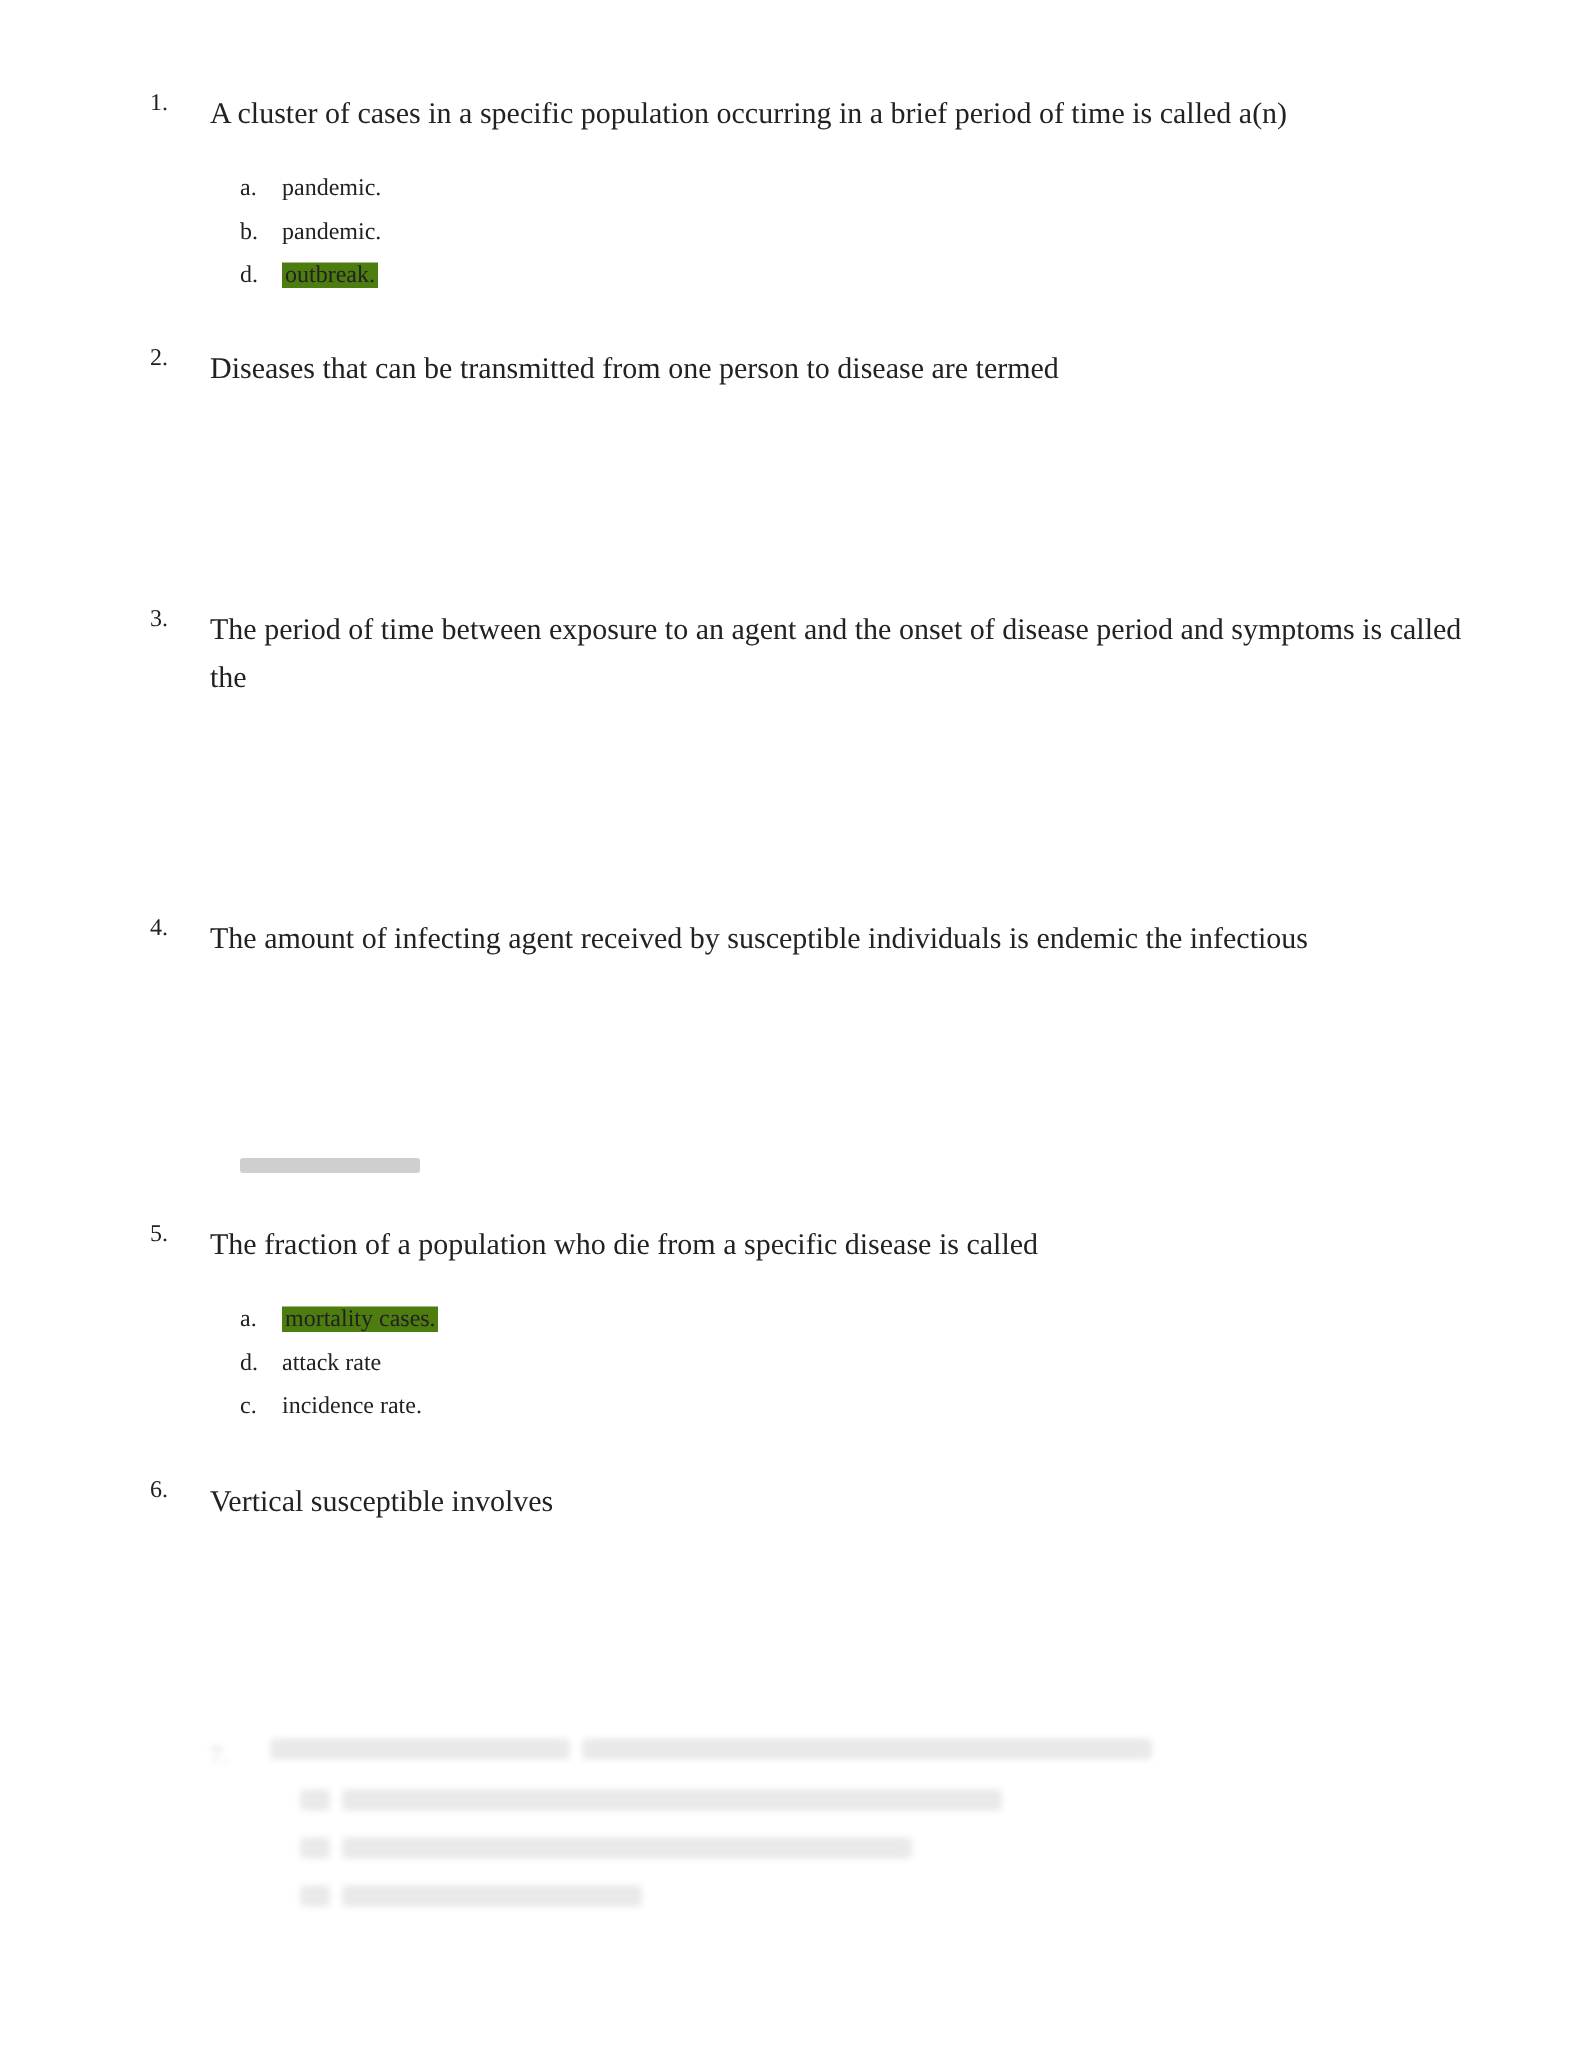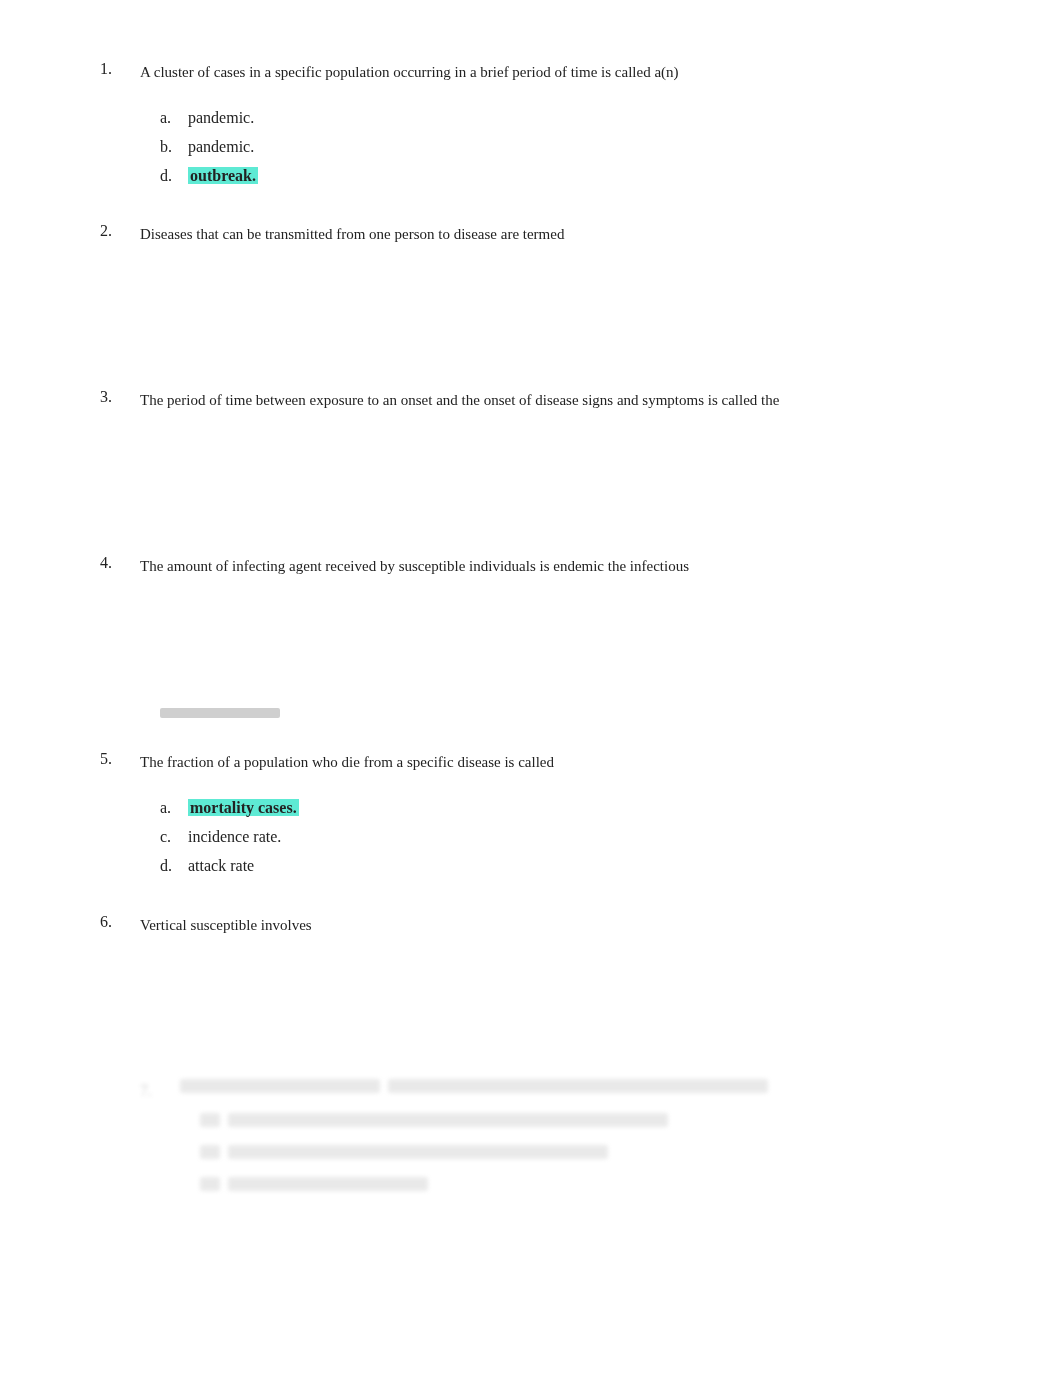--- a/index.html
+++ b/index.html
@@ -28,21 +28,21 @@
     }
 
     .question-number {
       min-width: 40px;
       font-size: 16px;
       color: #222;
     }
 
     .question-text {
       flex: 1;
-      font-size: 15px;
+      font-size: 20px;
       line-height: 1.6;
       color: #222;
     }
 
     .options-list {
       list-style: none;
       margin-top: 20px;
       margin-bottom: 8px;
       padding-left: 60px;
     }
@@ -53,23 +53,22 @@
       color: #222;
     }
 
     .options-list li .option-letter {
       display: inline-block;
       min-width: 24px;
       color: #222;
     }
 
     .highlight-yellow {
-      background-color: #5eead4;
+      background-color: #4d7c0f;
       padding: 0 2px;
-      font-weight: bold;
     }
 
     .spacer {
       height: 90px;
     }
 
     .blurred-section {
       opacity: 0.25;
       filter: blur(2px);
       margin-top: 10px;
@@ -134,21 +133,21 @@
   <div class="question-item">
     <span class="question-number">2.</span>
     <span class="question-text">Diseases that can be transmitted from one person to disease are termed</span>
   </div>
   <div class="spacer"></div>
 </div>
 
 <div class="question-block">
   <div class="question-item">
     <span class="question-number">3.</span>
-    <span class="question-text">The period of time between exposure to an onset and the onset of disease signs and symptoms is called the</span>
+    <span class="question-text">The period of time between exposure to an agent and the onset of disease period and symptoms is called the</span>
   </div>
   <div class="spacer"></div>
 </div>
 
 <div class="question-block">
   <div class="question-item">
     <span class="question-number">4.</span>
     <span class="question-text">The amount of infecting agent received by susceptible individuals is endemic the infectious</span>
   </div>
   <div class="spacer"></div>
@@ -162,26 +161,26 @@
   <div class="question-item">
     <span class="question-number">5.</span>
     <span class="question-text">The fraction of a population who die from a specific disease is called</span>
   </div>
   <ul class="options-list">
     <li>
       <span class="option-letter">a.</span>
       <span class="highlight-yellow">mortality cases.</span>
     </li>
     <li>
+      <span class="option-letter">d.</span>
+      <span>attack rate</span>
+    </li>
+    <li>
       <span class="option-letter">c.</span>
       <span>incidence rate.</span>
-    </li>
-    <li>
-      <span class="option-letter">d.</span>
-      <span>attack rate</span>
     </li>
   </ul>
 </div>
 
 <div class="question-block">
   <div class="question-item">
     <span class="question-number">6.</span>
     <span class="question-text">Vertical susceptible involves</span>
   </div>
   <div class="spacer"></div>

